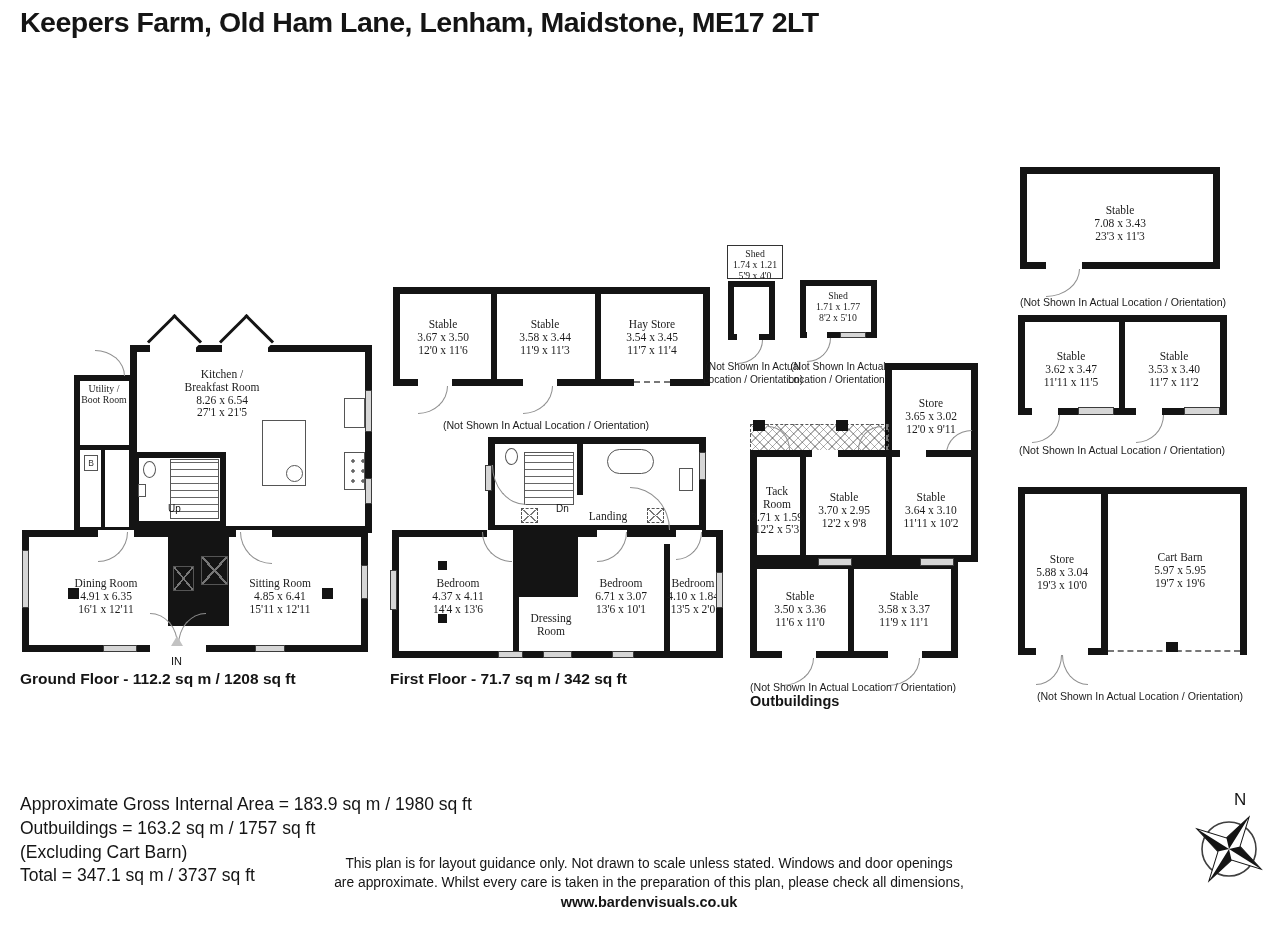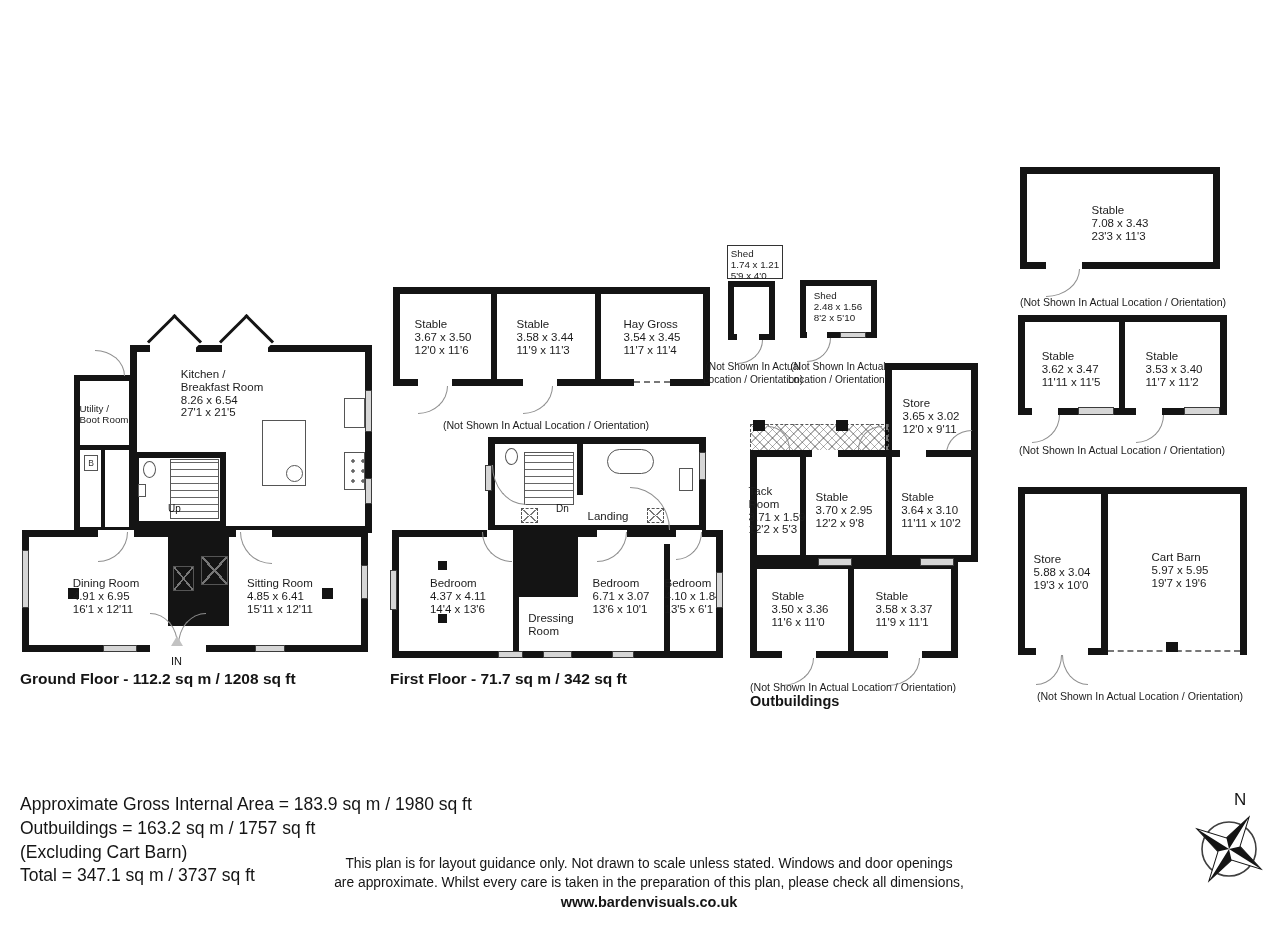--- a/index.html
+++ b/index.html
@@ -5,21 +5,21 @@
   html,body{margin:0;padding:0;background:#fff;}
   .canvas{position:relative;width:1280px;height:931px;background:#fff;overflow:hidden;
           font-family:"Liberation Sans",sans-serif;color:#151515;}
   .title{position:absolute;left:20px;top:6px;font-size:28.5px;font-weight:bold;letter-spacing:-0.5px;white-space:nowrap;}
   .room{position:absolute;background:#fff;border:7px solid #141414;box-sizing:border-box;}
   .room.b6{border-width:6px;}
   .wall{position:absolute;background:#141414;}
   .gap{position:absolute;background:#fff;}
   .blk{position:absolute;background:#141414;}
   .win{position:absolute;background:#d6d6d6;border:1px solid #3c3c3c;box-sizing:border-box;}
-  .lbl{position:absolute;transform:translateX(-50%);text-align:left;font-size:11.5px;line-height:12.8px;white-space:nowrap;color:#1c1c1c;}
+  .lbl{position:absolute;transform:translateX(-50%);text-align:center;font-size:11.5px;line-height:12.8px;white-space:nowrap;color:#1c1c1c;font-family:Liberation Serif, serif;}
   .lbl.small{font-size:9.8px;line-height:10.8px;}
   .cap{position:absolute;transform:translateX(-50%);text-align:center;font-size:10.6px;white-space:nowrap;color:#1c1c1c;}
   .cap.left{transform:none;text-align:left;}
   .floorlbl{position:absolute;font-weight:bold;font-size:15.5px;white-space:nowrap;}
   .seclbl{position:absolute;font-weight:bold;font-size:14.5px;white-space:nowrap;}
   .tag{position:absolute;font-size:10px;white-space:nowrap;}
   .arc{position:absolute;box-sizing:border-box;}
   .arc.h-tl{border-bottom:1.4px solid #8f8f8f;border-right:1.4px solid #8f8f8f;border-bottom-right-radius:100%;}
   .arc.h-tr{border-bottom:1.4px solid #8f8f8f;border-left:1.4px solid #8f8f8f;border-bottom-left-radius:100%;}
   .arc.h-bl{border-top:1.4px solid #8f8f8f;border-right:1.4px solid #8f8f8f;border-top-right-radius:100%;}
@@ -46,20 +46,21 @@
   .footline{position:absolute;font-size:17.5px;white-space:nowrap;}
   .disc{position:absolute;left:296px;top:854px;width:706px;text-align:center;font-size:13.8px;line-height:19px;}
   .site{font-weight:bold;font-size:14.5px;margin-top:1px;}
   .north{position:absolute;font-size:17px;font-weight:normal;}
 </style>
 </head>
 <body>
 
 <div class="canvas">
 
+  <div class="title">Keepers Farm, Old Ham Lane, Lenham, Maidstone, ME17 2LT</div>
 
   <div class="room" style="left:130px;top:345px;width:242px;height:188px"></div>
   <div class="gap" style="left:150px;top:345px;width:46px;height:8px"></div>
   <div class="gap" style="left:222px;top:345px;width:46px;height:8px"></div>
   <div class="chev" style="left:155px;top:322px"></div>
   <div class="chev" style="left:227px;top:322px"></div>
   <div class="win" style="left:365px;top:390px;width:7px;height:42px"></div>
   <div class="win" style="left:365px;top:478px;width:7px;height:26px"></div>
   <div class="box" style="left:262px;top:420px;width:44px;height:66px"></div>
   <div class="oval" style="left:286px;top:465px;width:17px;height:17px"></div>
@@ -69,21 +70,21 @@
     <div>Kitchen /</div>
     <div>Breakfast Room</div>
     <div>8.26 x 6.54</div>
     <div>27'1 x 21'5</div>
   </div>
 
   <div class="room b6" style="left:74px;top:375px;width:61px;height:158px"></div>
   <div class="wall" style="left:80px;top:445px;width:49px;height:5px"></div>
   <div class="wall" style="left:101px;top:450px;width:4px;height:77px"></div>
   <div class="bbox" style="left:84px;top:455px;width:14px;height:16px;line-height:14px">B</div>
-  <div class="lbl small" style="left:104px;top:404px">
+  <div class="lbl small" style="left:104px;top:384px">
     <div>Utility /</div>
     <div>Boot Room</div>
   </div>
   <div class="arc h-bl" style="left:95px;top:350px;width:30px;height:26px"></div>
 
   <div class="room b6" style="left:133px;top:452px;width:93px;height:75px"></div>
   <div class="stairs" style="left:170px;top:459px;width:49px;height:60px"></div>
   <div class="oval" style="left:143px;top:461px;width:13px;height:17px"></div>
   <div class="box" style="left:138px;top:484px;width:8px;height:13px"></div>
   <div class="tag" style="left:168px;top:503px">Up</div>
@@ -97,21 +98,21 @@
   <div class="arc h-tl" style="left:98px;top:532px;width:30px;height:30px"></div>
   <div class="arc h-tr" style="left:240px;top:532px;width:32px;height:32px"></div>
   <div class="win" style="left:22px;top:550px;width:7px;height:58px"></div>
   <div class="win" style="left:103px;top:645px;width:34px;height:7px"></div>
   <div class="win" style="left:255px;top:645px;width:30px;height:7px"></div>
   <div class="win" style="left:361px;top:565px;width:7px;height:34px"></div>
   <div class="blk" style="left:68px;top:588px;width:11px;height:11px"></div>
   <div class="blk" style="left:322px;top:588px;width:11px;height:11px"></div>
   <div class="lbl" style="left:106px;top:577px">
     <div>Dining Room</div>
-    <div>4.91 x 6.95</div>
+    <div>4.91 x 6.35</div>
     <div>16'1 x 12'11</div>
   </div>
   <div class="lbl" style="left:280px;top:577px">
     <div>Sitting Room</div>
     <div>4.85 x 6.41</div>
     <div>15'11 x 12'11</div>
   </div>
   <div class="gap" style="left:150px;top:645px;width:56px;height:7px"></div>
   <div class="arc h-bl" style="left:150px;top:613px;width:28px;height:32px"></div>
   <div class="arc h-br" style="left:178px;top:613px;width:28px;height:32px"></div>
@@ -126,21 +127,21 @@
     <div>Stable</div>
     <div>3.67 x 3.50</div>
     <div>12'0 x 11'6</div>
   </div>
   <div class="lbl" style="left:545px;top:318px">
     <div>Stable</div>
     <div>3.58 x 3.44</div>
     <div>11'9 x 11'3</div>
   </div>
   <div class="lbl" style="left:652px;top:318px">
-    <div>Hay Gross</div>
+    <div>Hay Store</div>
     <div>3.54 x 3.45</div>
     <div>11'7 x 11'4</div>
   </div>
   <div class="gap" style="left:418px;top:379px;width:34px;height:7px"></div>
   <div class="gap" style="left:523px;top:379px;width:34px;height:7px"></div>
   <div class="gap" style="left:634px;top:379px;width:36px;height:7px"></div>
   <div class="arc h-tl" style="left:418px;top:386px;width:30px;height:28px"></div>
   <div class="arc h-tl" style="left:523px;top:386px;width:30px;height:28px"></div>
   <div class="dash" style="left:634px;top:381px;width:36px"></div>
   <div class="cap" style="left:546px;top:419px">(Not Shown In Actual Location / Orientation)</div>
@@ -182,21 +183,21 @@
     <div>Room</div>
   </div>
   <div class="lbl" style="left:621px;top:577px">
     <div>Bedroom</div>
     <div>6.71 x 3.07</div>
     <div>13'6 x 10'1</div>
   </div>
   <div class="lbl" style="left:693px;top:577px">
     <div>Bedroom</div>
     <div>4.10 x 1.84</div>
-    <div>13'5 x 6'1</div>
+    <div>13'5 x 2'0</div>
   </div>
   <div class="win" style="left:390px;top:570px;width:7px;height:40px"></div>
   <div class="win" style="left:716px;top:572px;width:7px;height:36px"></div>
   <div class="win" style="left:498px;top:651px;width:25px;height:7px"></div>
   <div class="win" style="left:543px;top:651px;width:29px;height:7px"></div>
   <div class="win" style="left:612px;top:651px;width:22px;height:7px"></div>
   <div class="floorlbl" style="left:390px;top:670px">First Floor - 71.7 sq m / 342 sq ft</div>
 
   <div class="box" style="left:727px;top:245px;width:56px;height:34px;border-color:#333"></div>
   <div class="lbl small" style="left:755px;top:249px">
@@ -206,21 +207,21 @@
   </div>
   <div class="room b6" style="left:728px;top:281px;width:47px;height:59px"></div>
   <div class="gap" style="left:737px;top:334px;width:22px;height:6px"></div>
   <div class="arc h-tl" style="left:737px;top:340px;width:26px;height:24px"></div>
   <div class="cap" style="left:753px;top:361px;font-size:10.2px">(Not Shown In Actual</div>
   <div class="cap" style="left:753px;top:374px;font-size:10.2px">Location / Orientation)</div>
 
   <div class="room b6" style="left:800px;top:280px;width:77px;height:58px"></div>
   <div class="lbl small" style="left:838px;top:291px">
     <div>Shed</div>
-    <div>2.48 x 1.56</div>
+    <div>1.71 x 1.77</div>
     <div>8'2 x 5'10</div>
   </div>
   <div class="win" style="left:840px;top:332px;width:26px;height:6px"></div>
   <div class="gap" style="left:807px;top:332px;width:20px;height:6px"></div>
   <div class="arc h-tl" style="left:807px;top:338px;width:24px;height:24px"></div>
   <div class="cap" style="left:838px;top:361px;font-size:10.2px">(Not Shown In Actual</div>
   <div class="cap" style="left:838px;top:374px;font-size:10.2px">Location / Orientation)</div>
 
   <div class="room" style="left:885px;top:363px;width:93px;height:94px"></div>
   <div class="lbl" style="left:931px;top:397px">

